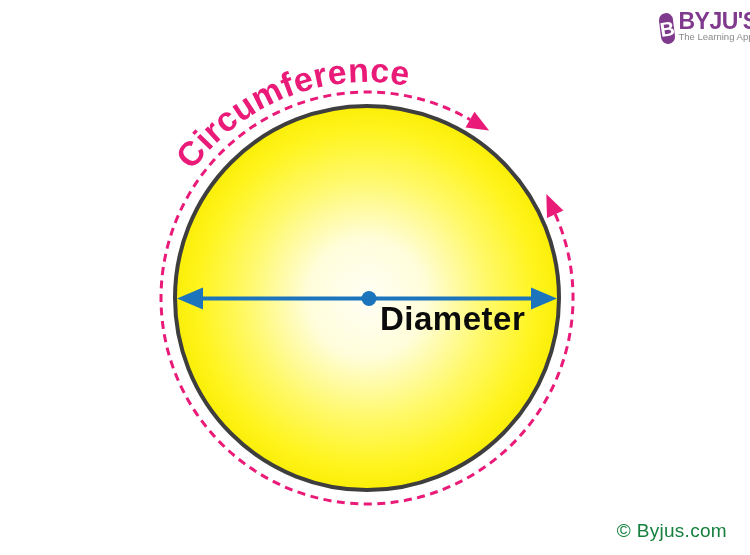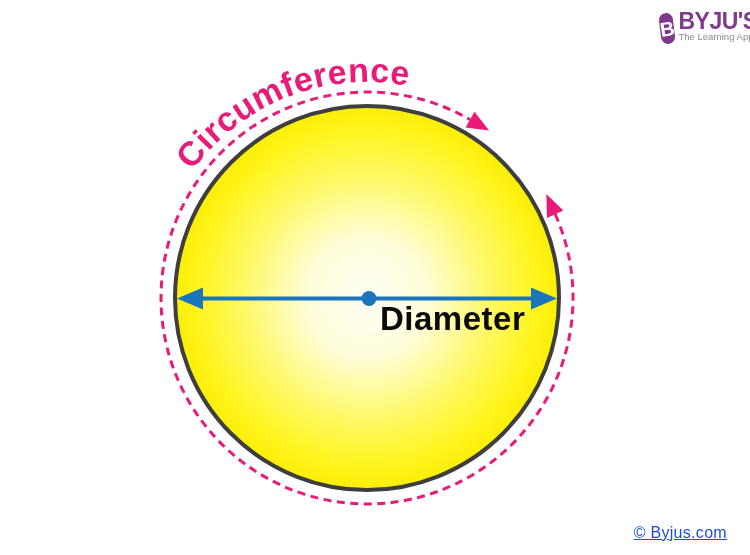--- a/index.html
+++ b/index.html
@@ -69,24 +69,23 @@
     color: #8A8A8A;
     font-size: 9.5px;
     line-height: 11px;
     white-space: nowrap;
   }
 
   .copyright {
     position: absolute;
     right: 23px;
     bottom: 13px;
-    font-size: 16px;
-    color: #1d4ed8;
+    font-size: 19px;
+    color: #15803d;
     letter-spacing: 0.3px;
-    text-decoration: underline;
   }
 </style>
 </head>
 <body>
 
 <div class="stage">
 
   <svg class="diagram-svg" width="750" height="555" viewBox="0 0 750 555">
     <defs>
       <radialGradient id="yg" cx="0.5" cy="0.5" r="0.52">

